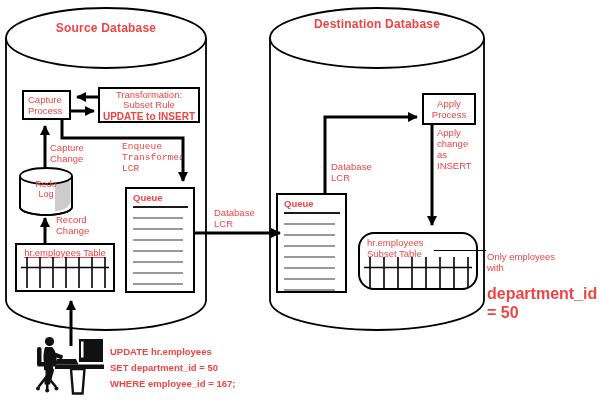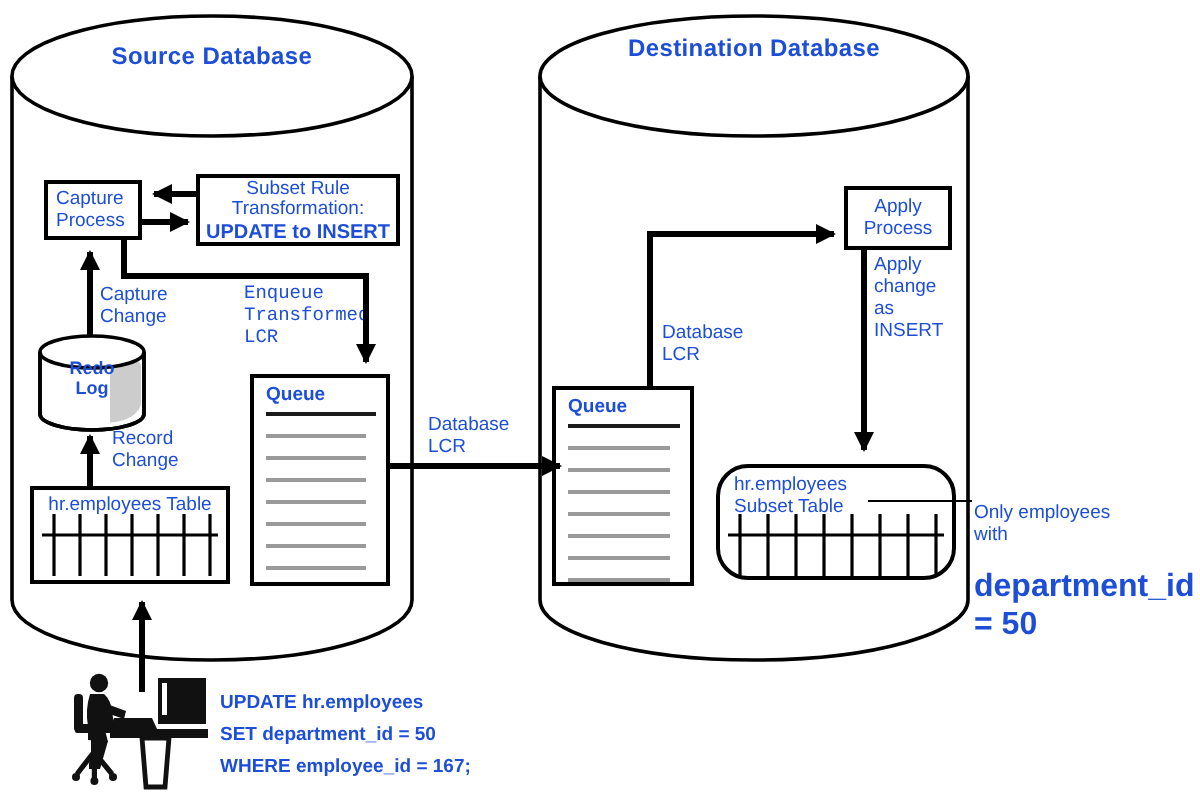--- a/index.html
+++ b/index.html
@@ -1,29 +1,29 @@
 <!DOCTYPE html>
 <html><head>
 <meta charset="utf-8">
 <style>
   html,body { margin:0; padding:0; background:#fff; }
   .canvas {
     position:relative; width:600px; height:400px; background:#fff;
-    font-family:"Liberation Sans", sans-serif; color:#1d4ed8; overflow:hidden;
+    font-family:"Liberation Sans", sans-serif; color:#ef4444; overflow:hidden;
   }
   svg.layer { position:absolute; left:0; top:0; width:600px; height:400px; pointer-events:none; }
   .bg { z-index:0; } .fg { z-index:2; }
   .box {
     position:absolute; border:2px solid #000; background:#fff;
     box-sizing:border-box; z-index:1;
   }
   .lbl { position:absolute; z-index:1; font-size:9.5px; line-height:1.16; white-space:pre-line; }
   .pre { white-space:pre-line; }
   .center { text-align:center; }
-  .bold { font-weight:bold; }
+  .bold { font-weight:normal; }
   .dbtitle { font-size:12px; font-weight:bold; letter-spacing:0.2px; }
   .mono { font-family:Liberation Sans, sans-serif; font-weight:bold; }
   .queue-title {
     font-weight:bold; font-size:9.5px; margin:3px 5px 0 6px;
     border-bottom:2.5px solid #1a1a1a; padding-bottom:3px;
   }
   .queue-row { height:0; border-top:2px solid #999; margin:9px 10px 0 6px; }
   .tbl-title { font-size:9.5px; margin-top:2px; }
   .sql { font-size:9.5px; line-height:16px; white-space:pre-line; }
   .annot-code { font-size:16px; margin-top:1px; }
@@ -50,37 +50,37 @@
 
   <div class="lbl dbtitle center" style="left:6px; top:22px; width:200px;">Source Database</div>
   <div class="lbl dbtitle center" style="left:270px; top:18px; width:214px;">Destination Database</div>
 
   <div class="box" style="left:22px; top:90px; width:49px; height:30px; padding:2px 0 0 4px;">
     <div class="lbl" style="position:static;">Capture
 Process</div>
   </div>
 
   <div class="box center" style="left:98px; top:87px; width:102px; height:36px; padding-top:1px;">
+    <div style="font-size:9.5px; line-height:1.1;">Transformation:</div>
     <div style="font-size:9.5px; line-height:1.1;">Subset Rule</div>
-    <div style="font-size:9.5px; line-height:1.1;">Transformation:</div>
     <div class="mono" style="font-size:10px; line-height:1.1;">UPDATE to INSERT</div>
   </div>
 
   <div class="box" style="left:125px; top:187px; width:70px; height:106px;">
     <div class="queue-title">Queue</div>
     <div class="queue-row"></div>
     <div class="queue-row"></div>
     <div class="queue-row"></div>
     <div class="queue-row"></div>
     <div class="queue-row"></div>
     <div class="queue-row"></div>
     <div class="queue-row"></div>
   </div>
 
-  <div class="box" style="left:15px; top:243px; width:100px; height:49px;">
+  <div class="box" style="left:15px; top:243px; width:100px; height:49px;text-decoration:underline;">
     <div class="tbl-title center">hr.employees Table</div>
   </div>
 
   <div class="lbl bold center" style="left:20px; top:179px; width:52px; font-size:9px;">Redo
 Log</div>
 
   <div class="box center" style="left:422px; top:93px; width:54px; height:32px; padding-top:3px;">
     <div class="pre" style="font-size:9.5px; line-height:1.16;">Apply
 Process</div>
   </div>

